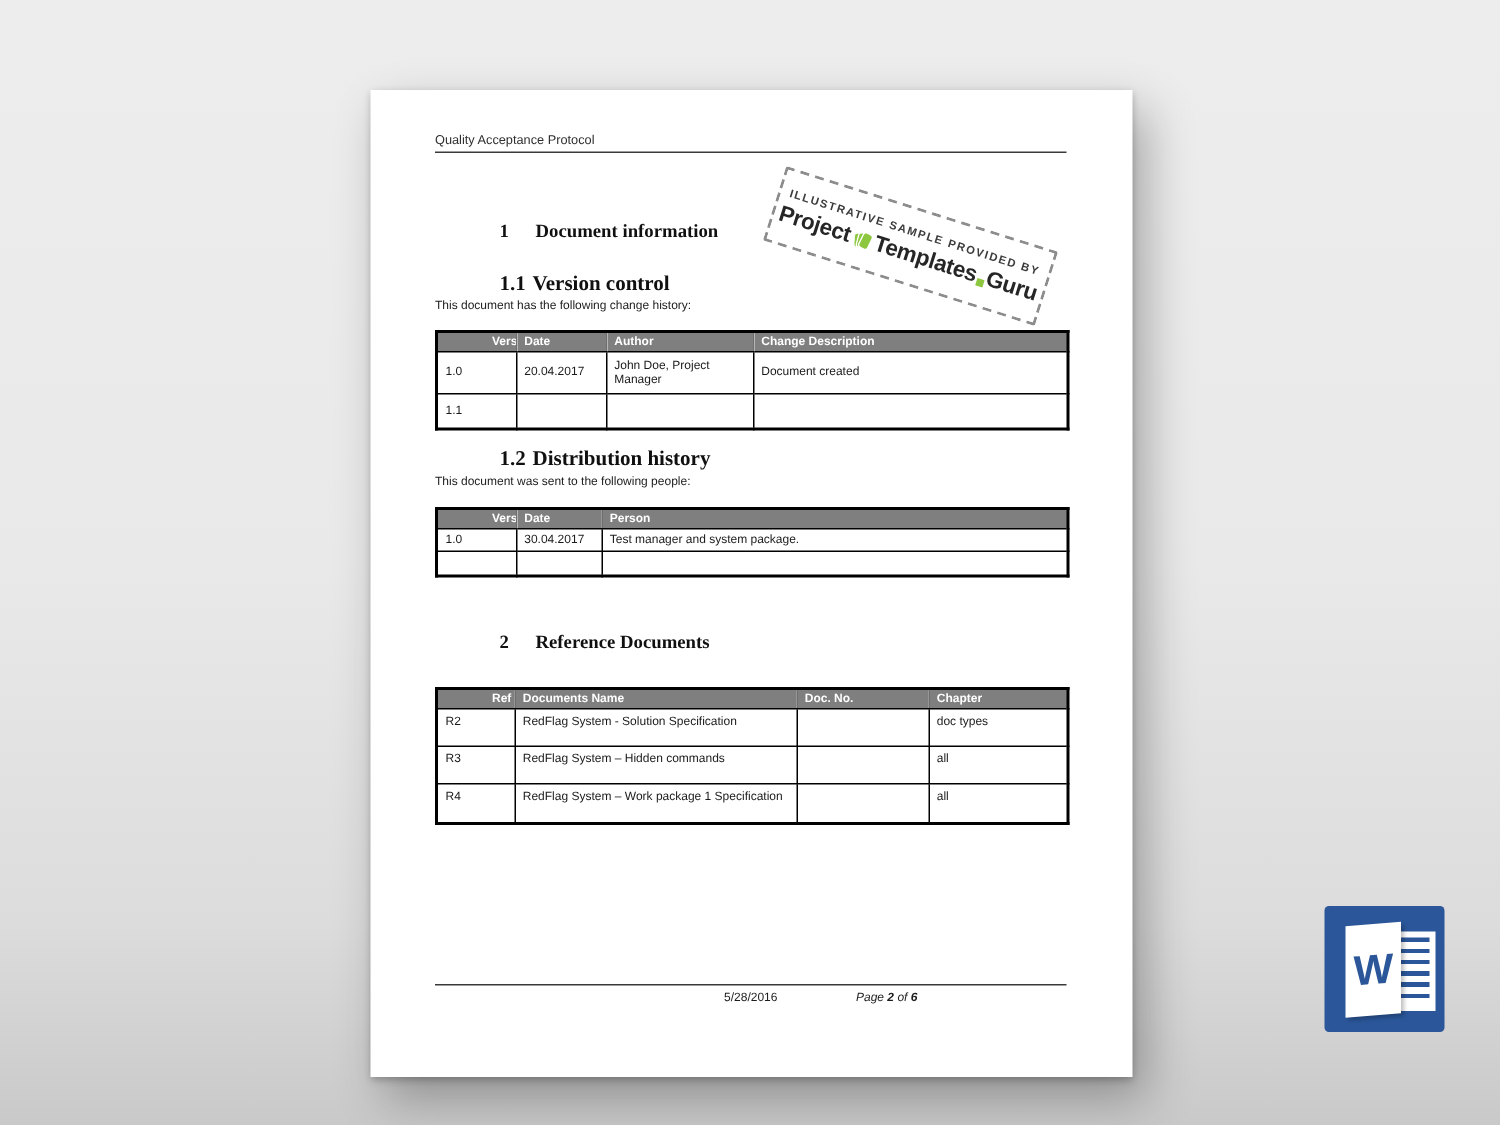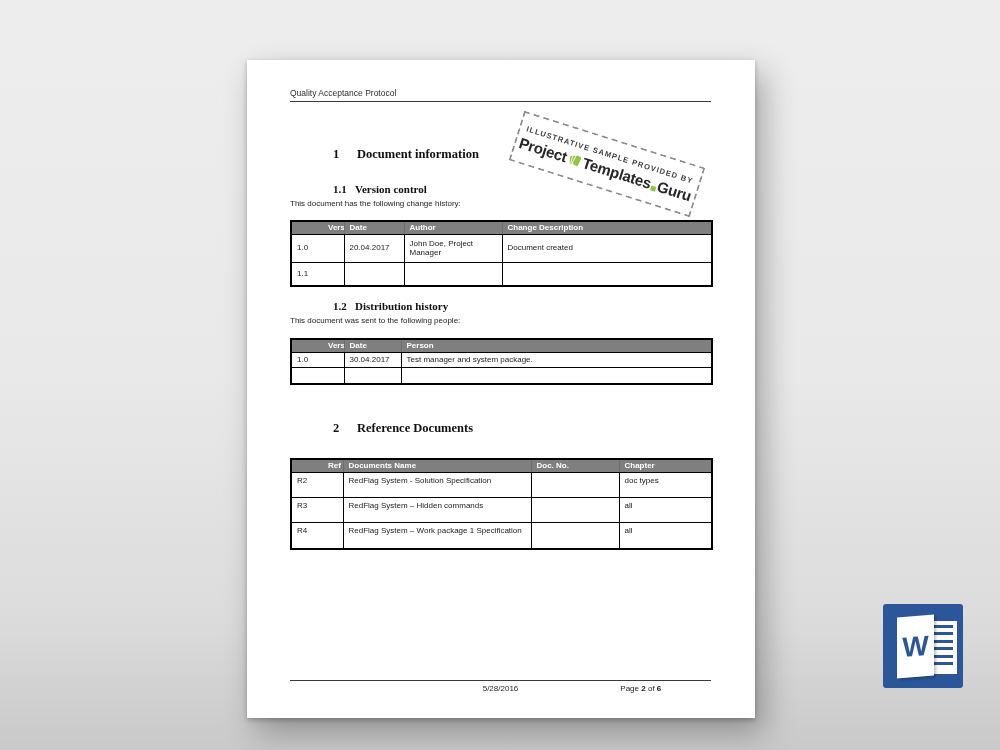--- a/index.html
+++ b/index.html
@@ -16,21 +16,21 @@
     background:#fff;
     box-shadow:0 2px 5px rgba(0,0,0,.25), 9px 14px 30px rgba(0,0,0,.30);
   }
   .content { position:absolute; left:43px; top:0; width:421px; }
 
   .doc-title { margin-top:28px; font-size:8.5px; color:#2e2e2e; line-height:10px; }
   .rule { height:1px; background:#3a3a3a; margin-top:3px; }
 
   .h1, .h2 { font-family:"Liberation Serif", serif; color:#101010; font-weight:bold; white-space:nowrap;margin-left:43px; }
   .h1 { font-size:12.5px; line-height:13px; }
-  .h2 { font-size:11px; line-height:11px; }
+  .h2 { font-size:14px; line-height:11px; }
   .hn1 { display:inline-block; min-width:24px; }
   .hn2 { display:inline-block; min-width:22px; }
   .sec1-h1 { margin-top:46px; }
   .sub11-h2 { margin-top:23px; }
   .sub12-h2 { margin-top:14px; }
   .sec2-h1 { margin-top:37px; }
   .intro { font-size:8px; line-height:9px; margin-top:4px; color:#1c1c1c; }
 
   table { border-collapse:collapse; table-layout:fixed; width:423px; font-size:8px; color:#1a1a1a; border:2px solid #000; }
   .tbl-vc { margin-top:12px; }
@@ -46,26 +46,26 @@
   td { vertical-align:middle; }
   .rh30 td { height:28px; }
   .rh26 td { height:24px; }
   .rh18 td { height:15px; }
   .rh19 td { height:17px; }
   .tbl-ref td { vertical-align:top; padding-top:3px; }
   .rh27 td { height:25px; }
   .rh29 td { height:27px; }
 
   
-  .footer { position:absolute; left:43px; top:620px; width:421px; }
+  .footer { position:absolute; left:43px; top:596px; width:421px; }
   .footer-rule { height:1px; background:#3a3a3a; }
   .footer-row { display:flex; margin-top:3px; font-size:8px; color:#1c1c1c; }
   .f-cell { flex:1; }
   .f-center { text-align:center; }
-  .f-right { text-align:center; }
+  .f-right { text-align:left;font-style:italic; }
   .bold { font-weight:bold; }
 
   
   .stamp {
     position:absolute; left:265px; top:78px; width:190px; height:52px;
     transform:rotate(17.5deg); border:2px dashed #8d8d8d; border-radius:2px;
     display:flex; flex-direction:column; align-items:center; justify-content:center;
   }
   .stamp-tagline {
     font-size:7.5px; font-weight:600; letter-spacing:1.1px; white-space:nowrap; color:#3c3c3c;

